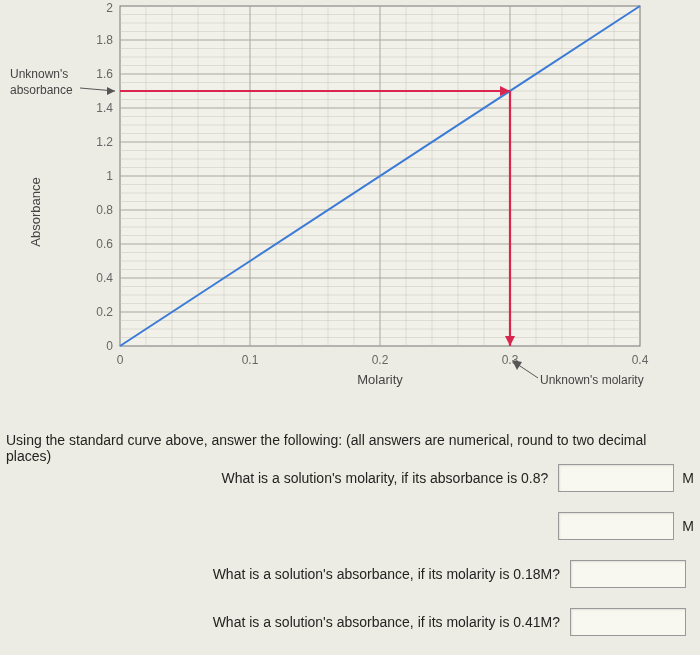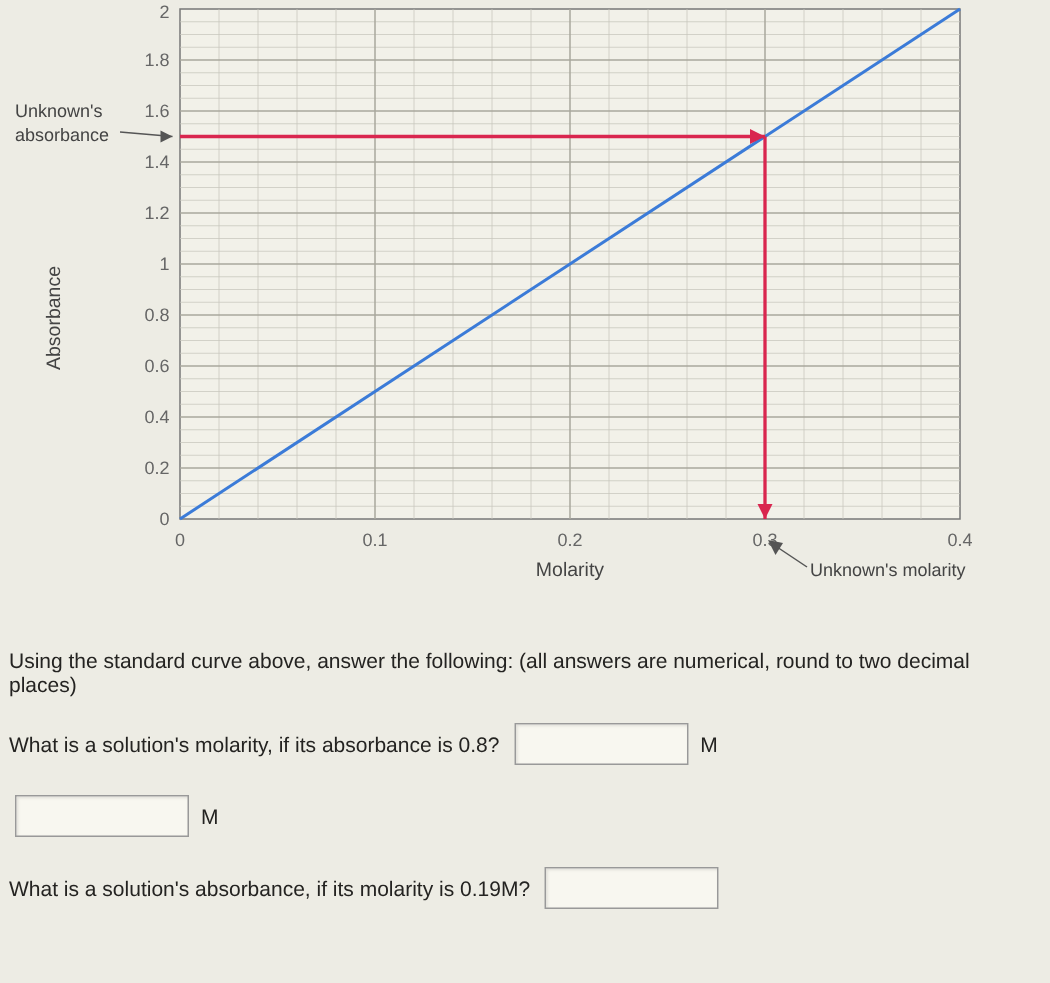--- a/index.html
+++ b/index.html
@@ -40,28 +40,28 @@
   }
   .questions {
     position: absolute;
     top: 432px;
     left: 6px;
     width: 688px;
   }
   .instr {
     font-size: 14px;
     color: #242321;
-    margin-bottom: 18px;
   }
   .q-row {
     display: flex;
     align-items: center;
     margin-bottom: 20px;
     font-size: 14px;
     color: #242321;
+    justify-content: flex-end;
   }
   .q-text {
     margin-right: 6px;
   }
   .answer-input {
     width: 110px;
     height: 24px;
     border: 1px solid #999;
     background: #f8f7f0;
     box-shadow: inset 1px 1px 2px rgba(0,0,0,0.1);
@@ -210,18 +210,22 @@
     <span class="q-text">What is a solution's molarity, if its absorbance is 0.8?</span>
     <input class="answer-input" type="text" style="">
     <span class="unit">M</span>
   </div>
 
   <div class="q-row">
     <input class="answer-input" type="text" style="">
     <span class="unit">M</span>
   </div>
 
-
-  <div class="q-row">
-    <span class="q-text">What is a solution's absorbance, if its molarity is 0.19M?</span>
+  <div class="q-row">
+    <span class="q-text">What is a solution's absorbance, if its molarity is 0.18M?</span>
+    <input class="answer-input" type="text" style="">
+  </div>
+
+  <div class="q-row">
+    <span class="q-text">What is a solution's absorbance, if its molarity is 0.41M?</span>
     <input class="answer-input" type="text" style="">
   </div>
 </div>
 
 </body></html>

